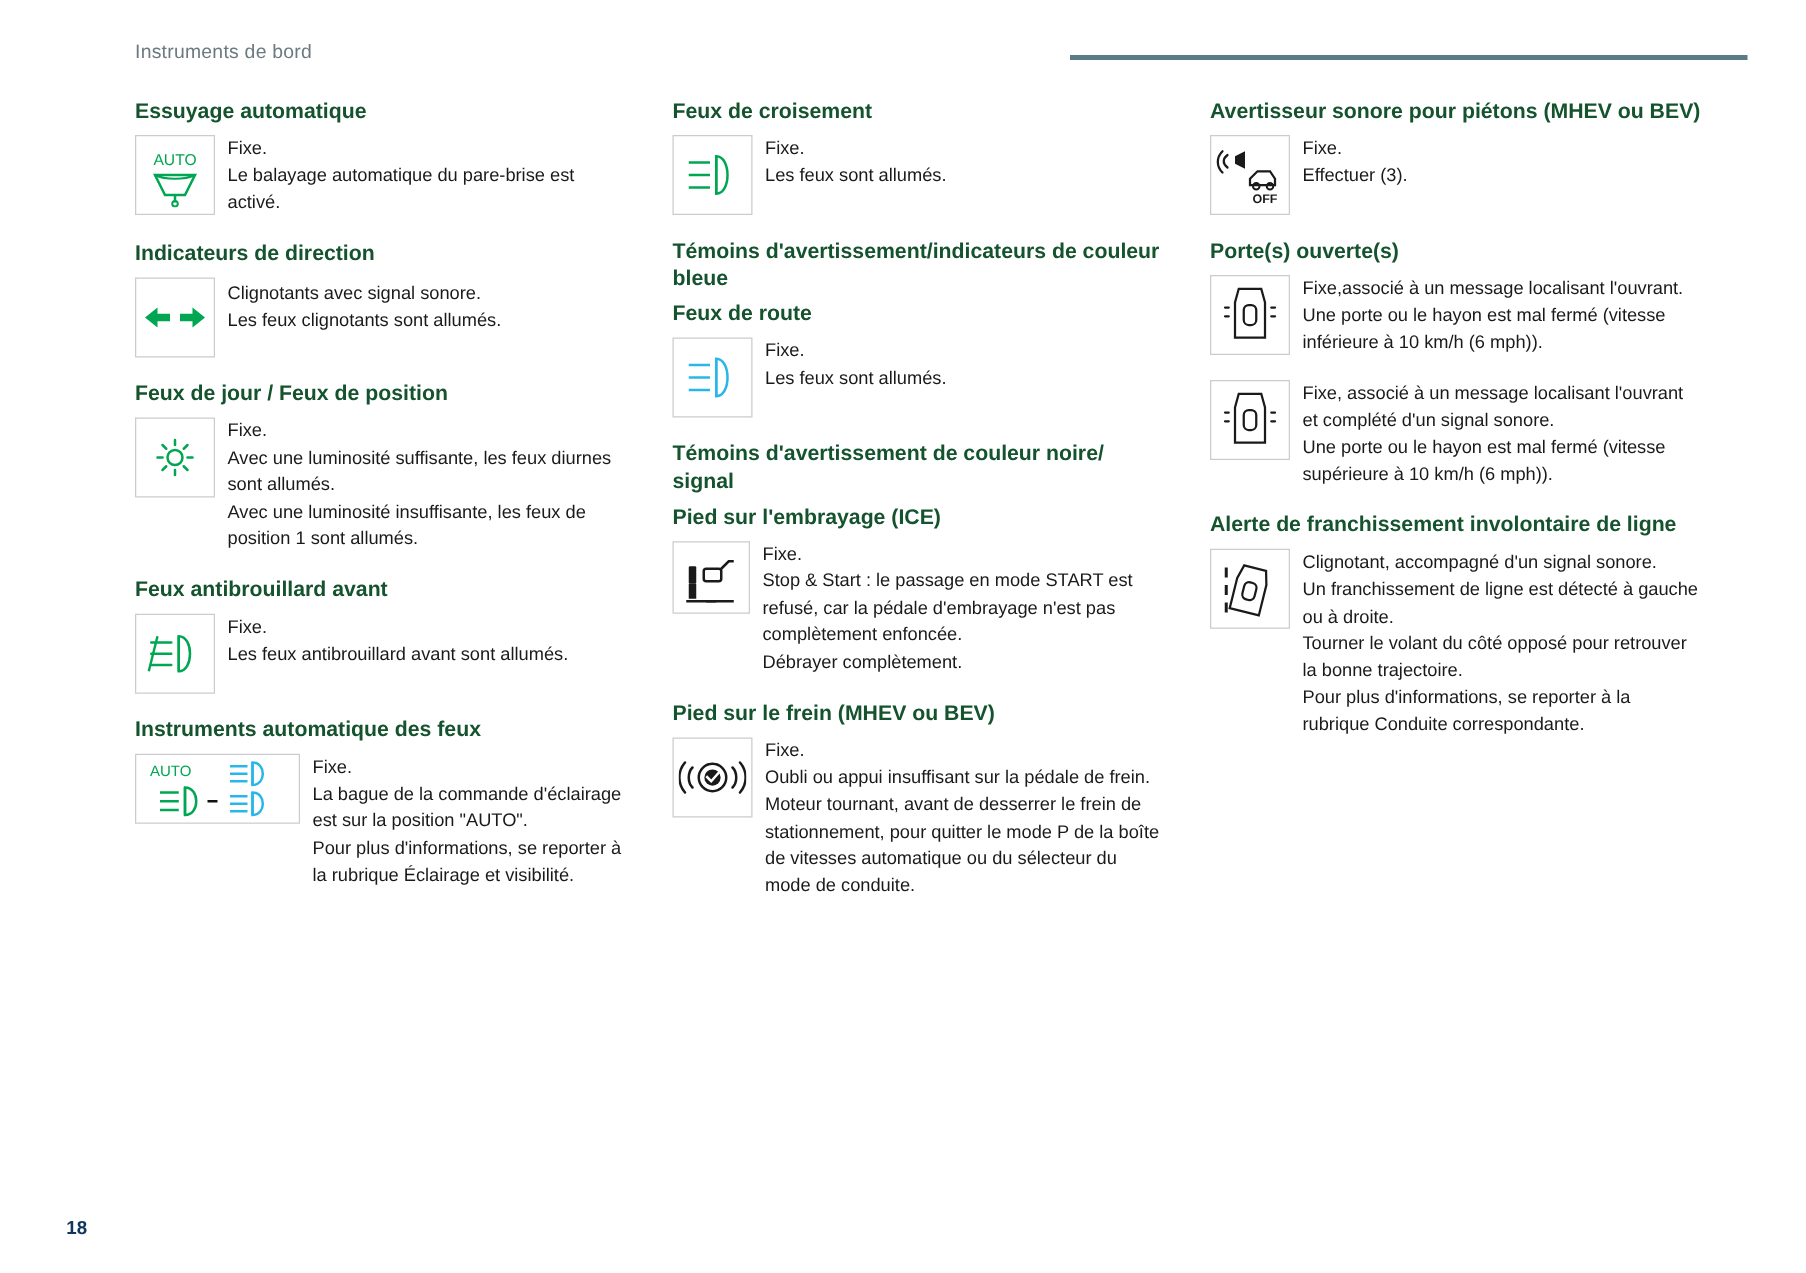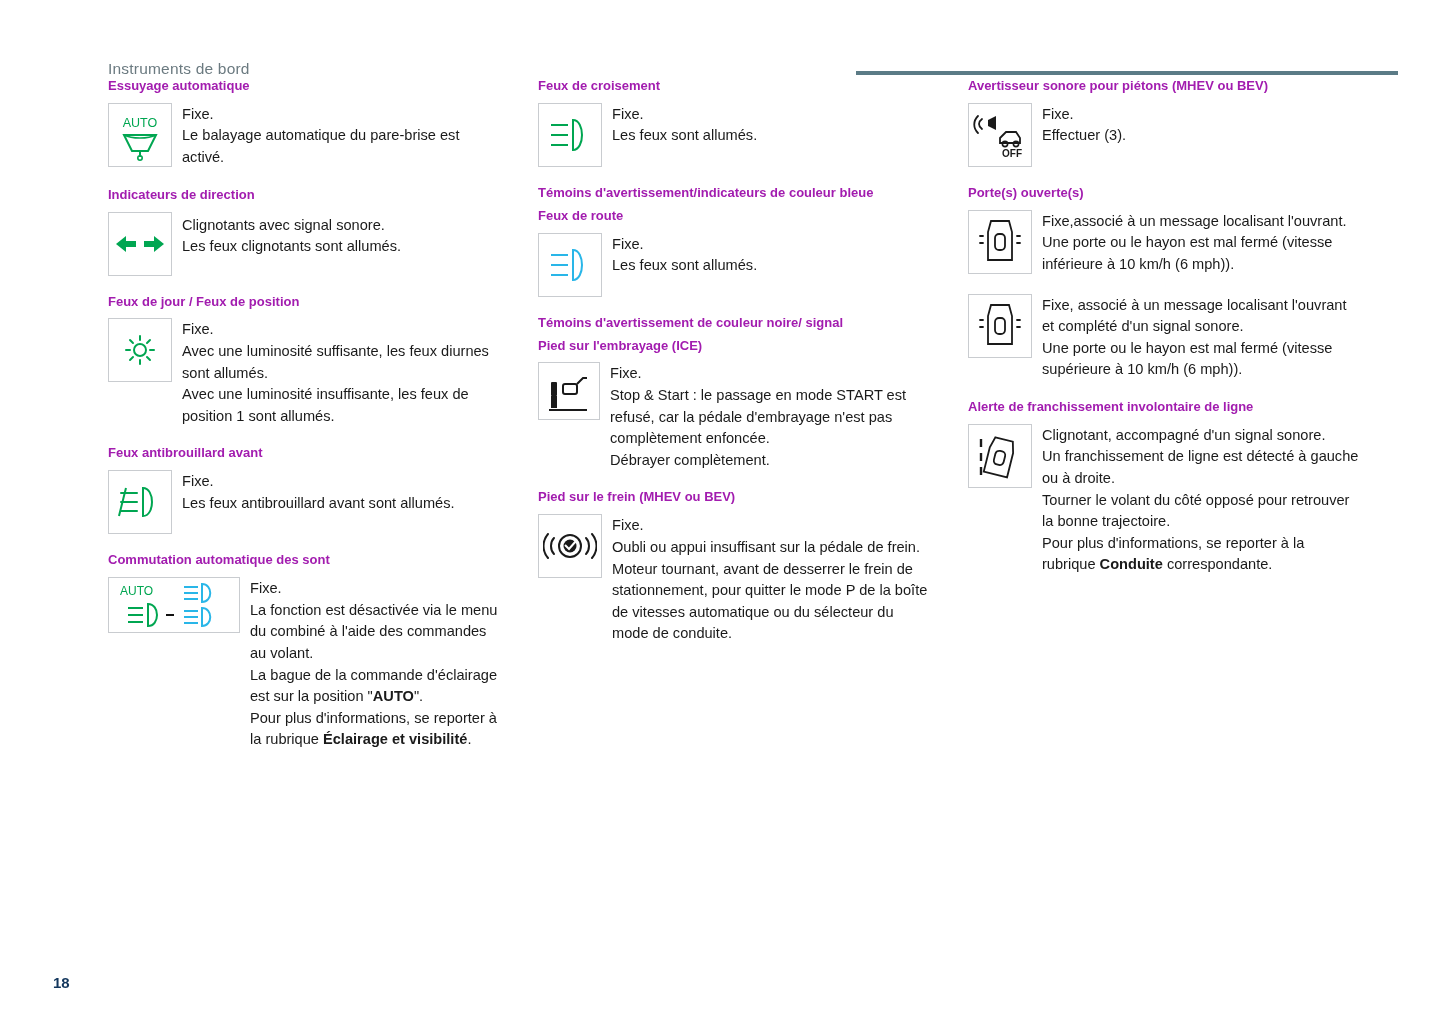--- a/index.html
+++ b/index.html
@@ -21,21 +21,20 @@
     height: 1018px;
     box-sizing: border-box;
   }
   
   .header {
     position: absolute;
     top: 33px;
     left: 108px;
     width: 1290px;
     height: 24px;
-    margin-top: 27px;
   }
   .header-title {
     position: absolute;
     left: 0;
     top: 0;
     font-size: 15.5px;
     color: #6b7a80;
     letter-spacing: 0.2px;
   }
   .header-rule {
@@ -65,23 +64,23 @@
     gap: 0;
   }
   .col {
     width: 393px;
     margin-right: 37px;
   }
   .col:last-child {
     margin-right: 17px;
   }
   h3.sec {
-    font-size: 13px;
+    font-size: 17px;
     font-weight: bold;
-    color: #a21caf;
+    color: #14532d;
     margin: 0 0 6px 0;
     line-height: 1.3;
   }
   .entry {
     display: flex;
     align-items: flex-start;
     margin: 8px 0 18px 0;
   }
   .icon-wrap {
     flex: 0 0 auto;
@@ -98,21 +97,21 @@
   .icon-64 { width: 64px; height: 64px; }
   .icon-64b { width: 62px; height: 58px; }
   .icon-wide { width: 132px; height: 56px; }
   .entry-text {
     font-size: 14.6px;
     line-height: 1.48;
     color: #1a1a1a;
     padding-top: 1px;
   }
   .entry-text p { margin: 0; }
-  b { font-weight: bold; text-align: right; }
+  b { font-weight: normal; text-align: right; }
   
   .mt2 { margin-top: 2px; }
 </style>
 </head>
 <body>
 
 <div class="page">
 
   <div class="header">
     <div class="header-title">Instruments de bord</div>
@@ -199,21 +198,21 @@
               <path d="M13 6 L6 34" stroke="#00a651" stroke-width="2"></path>
             </svg>
           </div>
         </div>
         <div class="entry-text">
           <p>Fixe.</p>
           <p>Les feux antibrouillard avant sont allumés.</p>
         </div>
       </div>
 
-      <h3 class="sec">Commutation automatique des sont</h3>
+      <h3 class="sec">Instruments automatique des feux</h3>
       <div class="entry">
         <div class="icon-wrap">
           <div class="icon-box icon-wide">
             <svg width="124" height="50" viewBox="0 0 124 50">
               <text x="8" y="15" font-family="Liberation Sans, sans-serif" font-size="12" fill="#00a651">AUTO</text>
 
               <g stroke="#00a651" stroke-width="2" fill="none">
                 <path d="M36 24 C48 24 48 46 36 46 Z"></path>
                 <path d="M36 24 L36 46"></path>
                 <path d="M16 28 L31 28"></path>
@@ -236,21 +235,20 @@
                 <path d="M90 28 L90 46"></path>
                 <path d="M72 31 L86 31"></path>
                 <path d="M72 37 L86 37"></path>
                 <path d="M72 43 L86 43"></path>
               </g>
             </svg>
           </div>
         </div>
         <div class="entry-text">
           <p>Fixe.</p>
-          <p>La fonction est désactivée via le menu du combiné à l'aide des commandes au volant.</p>
           <p>La bague de la commande d'éclairage est sur la position "<b>AUTO</b>".</p>
           <p>Pour plus d'informations, se reporter à la rubrique <b>Éclairage et visibilité</b>.</p>
         </div>
       </div>
 
     </div>
 
     <div class="col">
 
       <h3 class="sec">Feux de croisement</h3>

